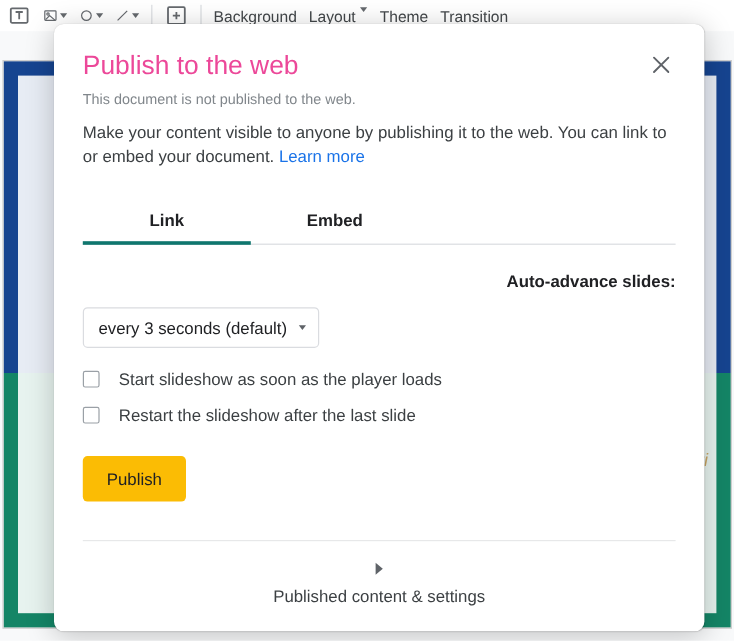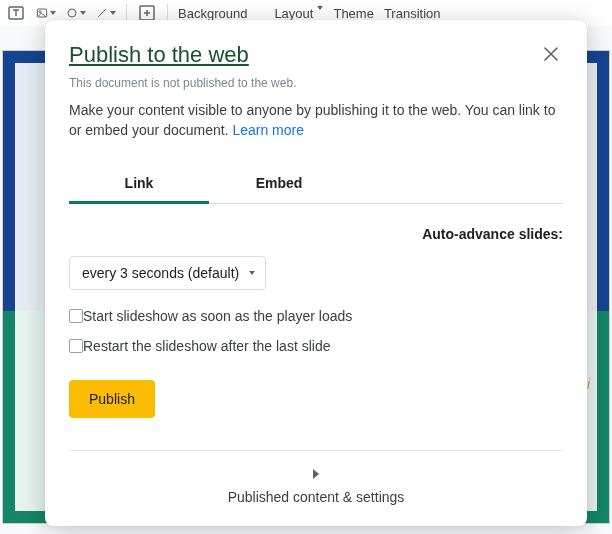--- a/index.html
+++ b/index.html
@@ -5,62 +5,62 @@
     * { margin: 0; padding: 0; box-sizing: border-box; font-family: Arial, Helvetica, sans-serif; }
     body { width: 612px; height: 534px; background: #f8f9fa; position: relative; overflow: hidden; }
 
     
     .toolbar {
       height: 26px; display: flex; align-items: center; gap: 10px; padding: 0 6px;
       font-size: 13px; color: #3c4043; background: #fff;
     }
     .toolbar .ico { width: 20px; height: 20px; display: flex; align-items: center; justify-content: center; }
     .toolbar .sep { width: 1px; height: 18px; background: #dadce0; }
-    .toolbar .menu-dd { display: flex; gap: 4px; margin-left: 17px; }
+    .toolbar .menu-dd { display: flex; gap: 4px; }
     .toolbar svg { stroke: #5f6368; fill: none; stroke-width: 1.5; }
     .caret { width: 0; height: 0; border-left: 3px solid transparent; border-right: 3px solid transparent; border-top: 4px solid #5f6368; }
 
     .slide-bg {
       position: absolute; left: 2px; top: 50px; right: 2px; bottom: 10px;
       background: linear-gradient(to bottom, #0d3d8c 0%, #0d3d8c 55%, #0b8060 55%, #0b8060 100%);
       border: 1px solid #ccc;
     }
     .slide-bg .inner { position: absolute; left: 12px; top: 12px; right: 12px; bottom: 12px; background: #fff; opacity: 0.9; }
     .slide-text { position: absolute; right: 22px; top: 375px; color: #c7a25d; font-size: 15px; font-style: italic; }
 
     .overlay { position: absolute; inset: 0; background: rgba(255,255,255,0.04); }
 
     
     .dialog {
       position: absolute; top: 20px; left: 45px; width: 542px; height: 506px;
       background: #fff; border-radius: 8px; box-shadow: 0 4px 24px rgba(0,0,0,0.22), 0 0 1px rgba(0,0,0,0.2);
       padding: 0; color: #3c4043;
     }
     .dlg-header { display: flex; justify-content: space-between; align-items: flex-start; padding: 22px 24px 8px 24px; }
-    .dlg-title { font-size: 22px; font-weight: 400; color: #14532d; text-decoration: underline; }
+    .dlg-title { font-size: 22px; font-weight: 400; color: #ec4899; }
     .close-btn { width: 24px; height: 24px; display: flex; align-items: center; justify-content: center; color: #5f6368; cursor: pointer; border-radius: 50%; }
 
     .dlg-body { padding: 0 24px; }
     .status-line { font-size: 12px; color: #80868b; margin-bottom: 10px; }
     .desc { font-size: 14px; color: #3c4043; line-height: 1.45; margin-bottom: 26px; }
     .desc a { color: #1a73e8; text-decoration: none; }
 
     .tabs { display: flex; border-bottom: 1px solid #dadce0; margin-bottom: 22px; }
     .tab { width: 140px; text-align: center; padding: 8px 0 10px; font-size: 14px; cursor: pointer; color: #202124; font-weight: 700; }
     .tab.active { border-bottom: 3px solid #0f766e; margin-bottom: -1px; }
 
     .field-label { font-size: 14px; font-weight: 700; color: #202124; margin-bottom: 14px; text-align: right; }
 
     .select {
       display: inline-flex; align-items: center; gap: 10px; border: 1px solid #dadce0;
       border-radius: 4px; padding: 8px 10px 8px 12px; font-size: 14px; color: #202124;
       cursor: pointer; margin-bottom: 18px;
     }
 
-    .checkrow { display: flex; align-items: center; gap: 0; font-size: 14px; color: #3c4043; margin-bottom: 14px; }
+    .checkrow { display: flex; align-items: center; gap: 16px; font-size: 14px; color: #3c4043; margin-bottom: 14px; }
     .checkbox { width: 14px; height: 14px; border: 1.5px solid #9aa0a6; border-radius: 2px; display: inline-block; }
 
     .publish-btn {
       display: inline-block; background: #fbbc04; color: #202124; font-size: 14px; font-weight: 500;
       border-radius: 4px; padding: 11px 20px; cursor: pointer; margin-top: 12px;
     }
 
     .divider { border: none; border-top: 1px solid #e7e8e9; margin: 32px 0 18px; }
 
     .expand-row { display: flex; align-items: center; gap: 10px; font-size: 14px; color: #3c4043; cursor: pointer; padding-bottom: 8px; flex-direction: column; }

